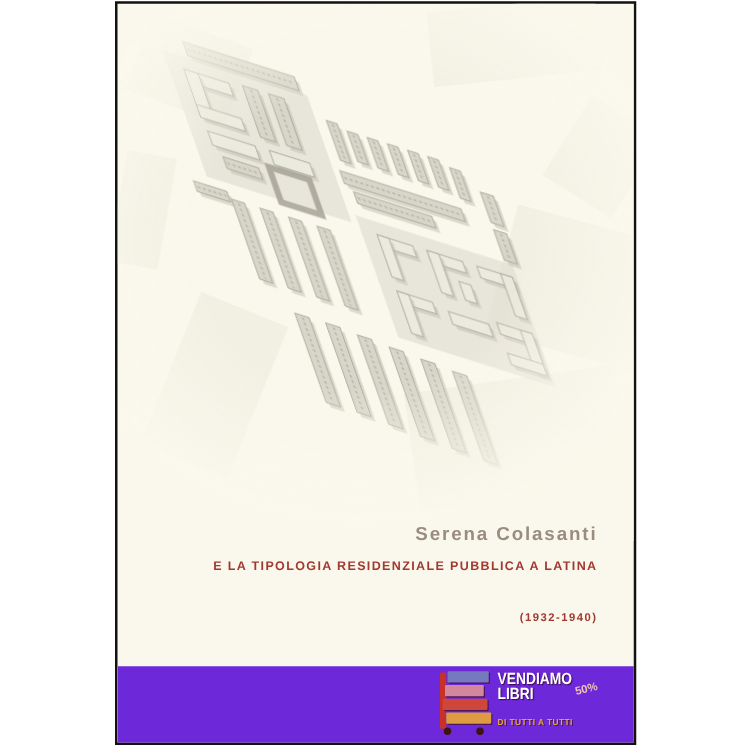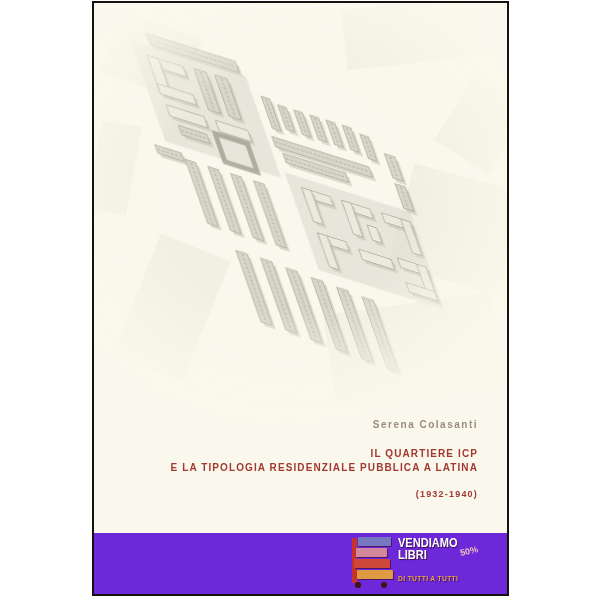--- a/index.html
+++ b/index.html
@@ -17,21 +17,21 @@
   .map-wrap svg{display:block;}
   .map-fade{
     position:absolute;left:0;top:0;right:0;bottom:0;
     background:radial-gradient(ellipse 64% 56% at 47% 44%,
       rgba(250,248,236,0) 48%,
       rgba(250,248,236,0.55) 74%,
       rgba(250,248,236,0.97) 97%);
   }
   .author{
     position:absolute;right:29px;top:416px;
-    font-size:10px;font-weight:bold;letter-spacing:1.5px;
+    font-size:15px;font-weight:bold;letter-spacing:1.5px;
     white-space:nowrap;
   }
   .title-block{
     position:absolute;right:29px;top:444px;text-align:right;
     font-size:10px;font-weight:bold;letter-spacing:1.1px;line-height:14px;
     white-space:nowrap;
   }
   .years{
     position:absolute;right:29px;top:486px;
     font-size:9px;font-weight:bold;letter-spacing:1.2px;
@@ -200,21 +200,20 @@
           <rect x="160" y="200" width="12" height="76" fill="#cfcdbf" stroke="#8f8d7f" stroke-width="0.8"></rect>
           <line x1="166" y1="202" x2="166" y2="274" stroke="#8f8d7f" stroke-width="1.6" stroke-dasharray="2 2.5" opacity="0.7"></line>
         </g>
       </svg>
     <div class="map-fade"></div>
   </div>
 
   <div class="author" style="color: rgb(155, 140, 128);">Serena Colasanti</div>
 
   <div class="title-block" style="color: rgb(162, 57, 49);">
-    <div>IL QUARTIERE ICP</div>
     <div>E LA TIPOLOGIA RESIDENZIALE PUBBLICA A LATINA</div>
   </div>
 
   <div class="years" style="color: rgb(162, 57, 49);">(1932-1940)</div>
 
   <div class="band" style="background: #6d28d9;">
     <div class="cart">
       <div class="cart-post" style="background: rgb(198, 49, 42);"></div>
       <div class="book b0" style="background: rgb(118, 121, 191);"></div>
       <div class="book b1" style="background: rgb(210, 135, 157);"></div>

